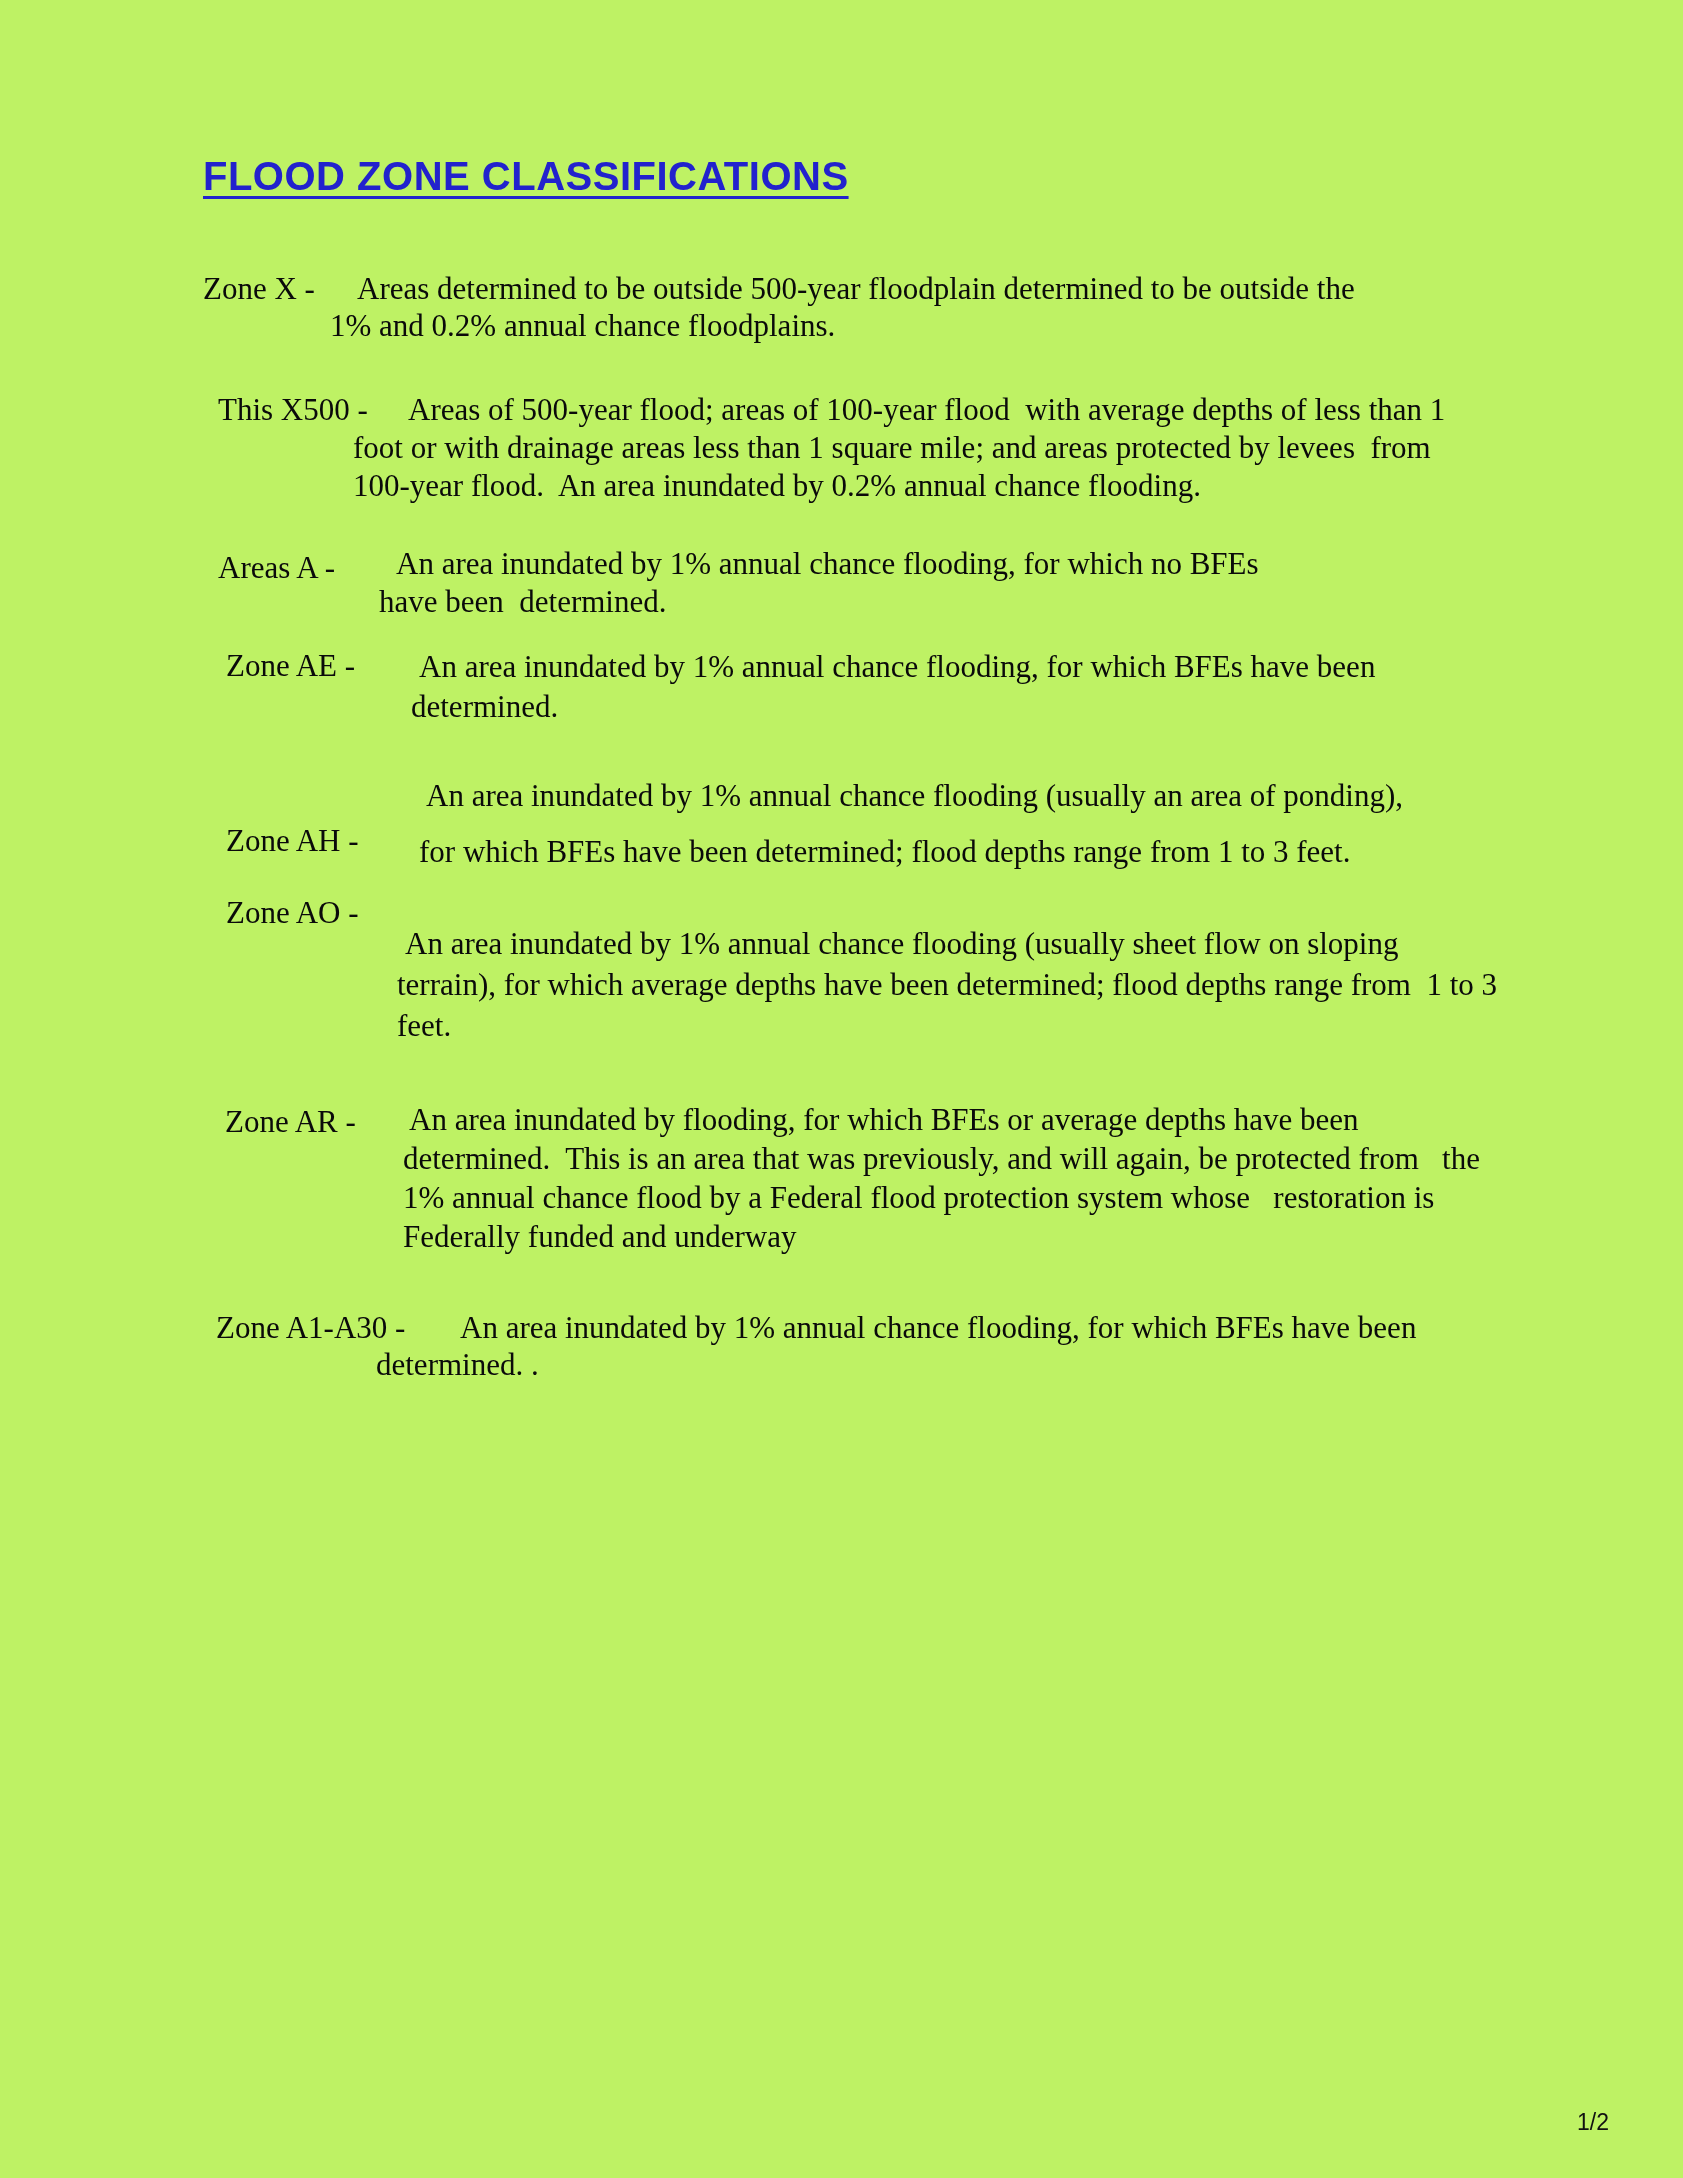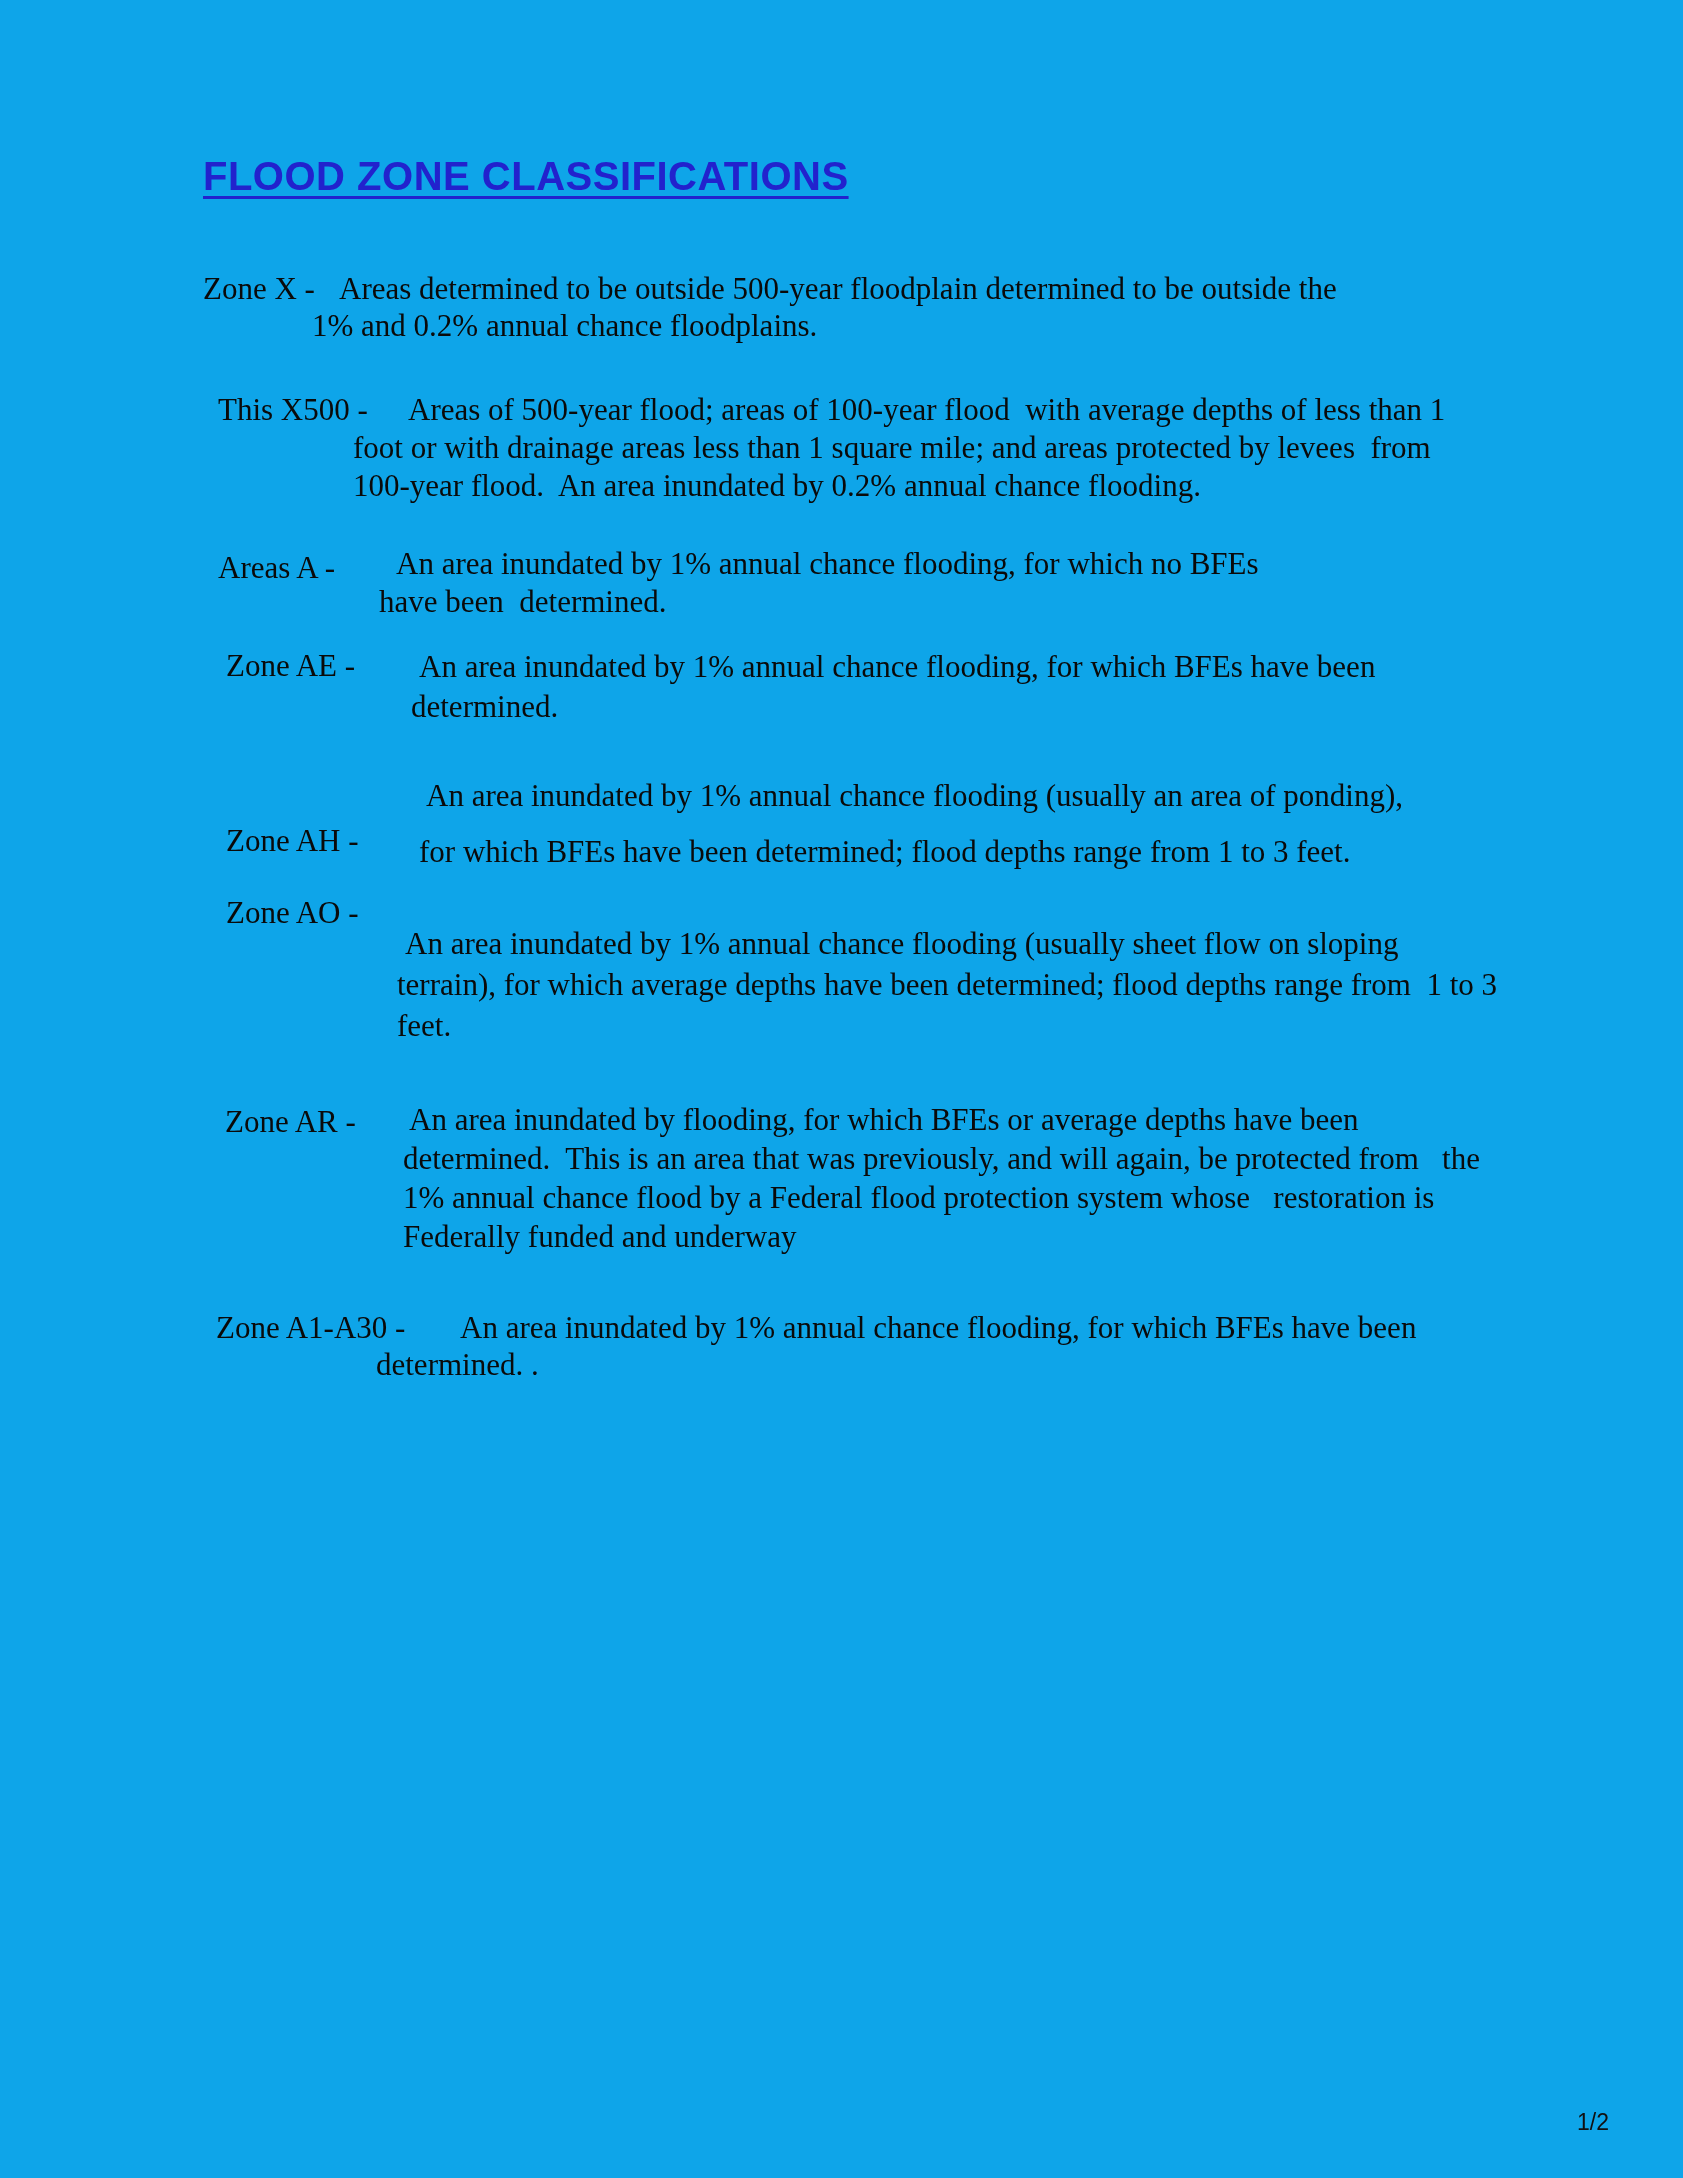--- a/index.html
+++ b/index.html
@@ -1,19 +1,19 @@
 <!DOCTYPE html>
 <html><head>
 <meta charset="utf-8">
 <style>
   html,body{margin:0;padding:0;background:#e8e8e8;}
   .page{
     position:relative;
     width:1683px;height:2178px;
-    background:#0ea5e9;
+    background:#bef264;
     font-family:"Liberation Serif","DejaVu Serif",serif;
     color:#0a0a0a;
     overflow:hidden;
   }
   .doc-title{
     position:absolute;
     left:203px;top:154px;
     font-family:"Liberation Sans","DejaVu Sans",sans-serif;
     font-weight:bold;
     font-size:40px;
@@ -47,21 +47,21 @@
 </style>
 </head>
 <body>
 
 <div class="page">
 
   <div class="doc-title">FLOOD ZONE CLASSIFICATIONS</div>
 
   <div class="zone">
     <span class="zlabel" style="left:203px;top:270px">Zone X -</span>
-    <div class="zdesc" style="left:312px;top:270px;text-indent:27px;line-height:37px">Areas determined to be outside 500-year floodplain determined to be outside the
+    <div class="zdesc" style="left:330px;top:270px;text-indent:27px;line-height:37px">Areas determined to be outside 500-year floodplain determined to be outside the
 1% and 0.2% annual chance floodplains.</div>
   </div>
 
   <div class="zone">
     <span class="zlabel" style="left:218px;top:391px">This X500 -</span>
     <div class="zdesc" style="left:353px;top:391px;text-indent:55px;line-height:38px">Areas of 500-year flood; areas of 100-year flood  with average depths of less than 1
 foot or with drainage areas less than 1 square mile; and areas protected by levees  from
 100-year flood.  An area inundated by 0.2% annual chance flooding.</div>
   </div>
 

